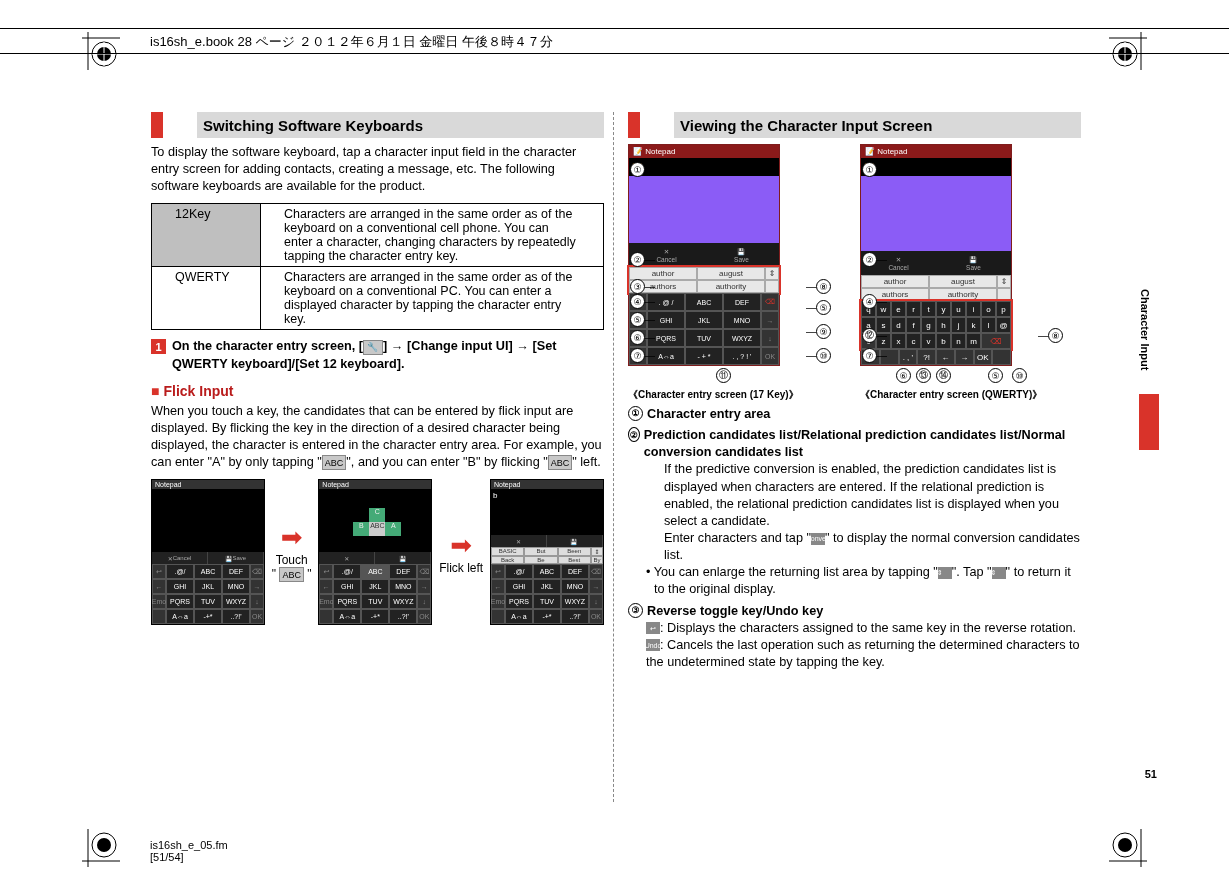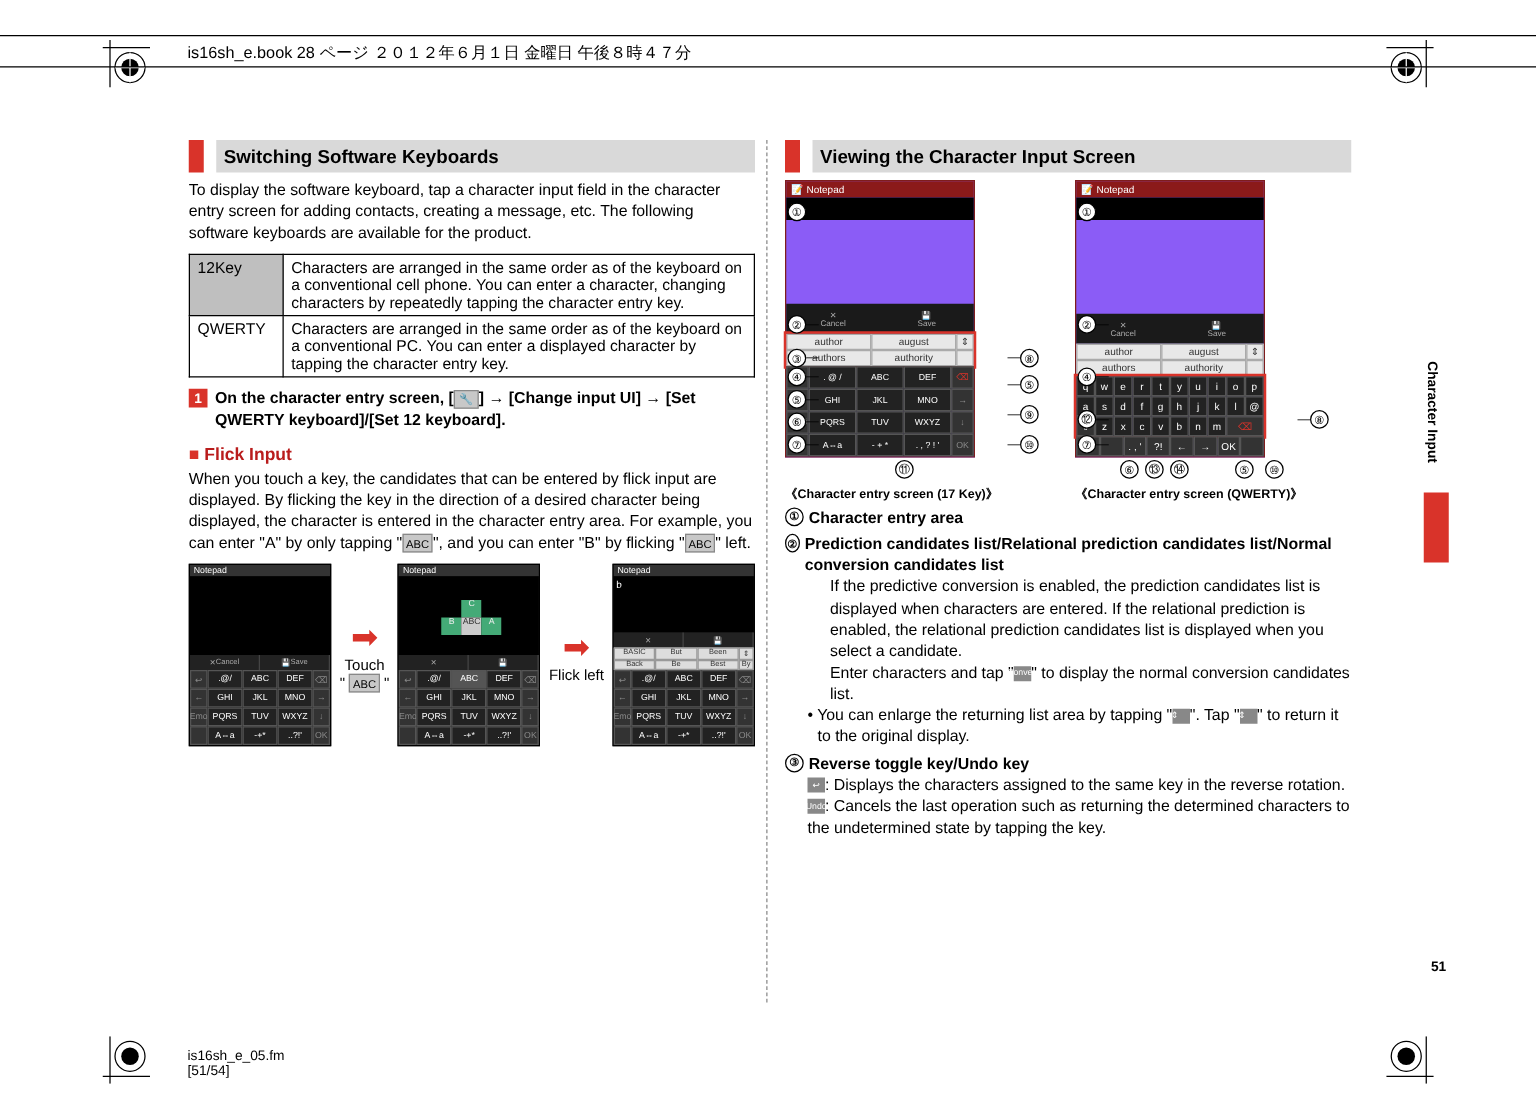--- a/index.html
+++ b/index.html
@@ -56,20 +56,21 @@
     border-left: 1px dashed #888;
     height: 690px;
     position: absolute;
     left: 462px;
     top: 0;
   }
   .section-header {
     display: flex;
     align-items: flex-end;
     margin-bottom: 6px;
+    gap: 24px;
   }
   .section-header .red-bar {
     width: 12px;
     background: #d9332a;
     margin-right: 10px;
     height: 26px;
   }
   .section-header .title-wrap {
     flex: 1;
     background: #d9d9d9;
@@ -85,21 +86,21 @@
   }
   p { margin: 4px 0 8px 0; line-height: 1.35; font-size: 12.7px }
   table.type-table {
     border-collapse: collapse;
     width: 100%;
     margin-bottom: 8px;
     font-size: 12.5px;
   }
   table.type-table td, table.type-table th {
     border: 1px solid #000;
-    padding: 3px 6px;
+    padding: 3px 23px;
     vertical-align: top;
     text-align: left;
   }
   table.type-table th {
     background: #bfbfbf;
     font-weight: normal;
     width: 62px;
   }
   .step-row {
     display: flex;

